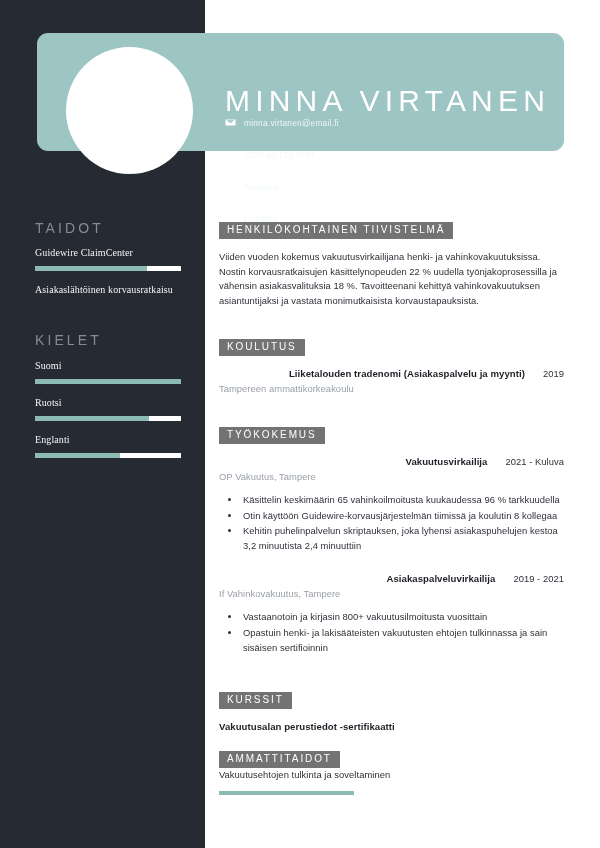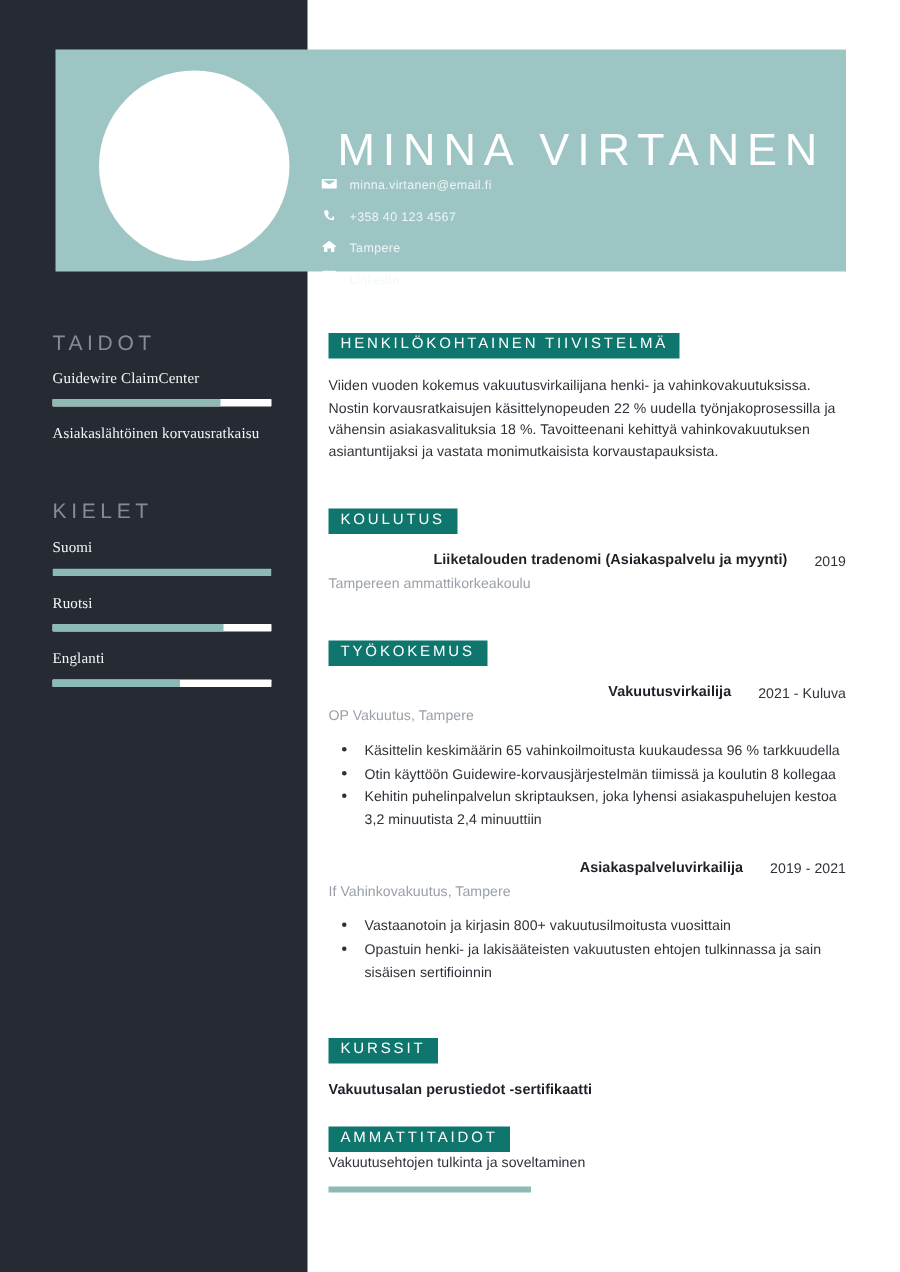--- a/index.html
+++ b/index.html
@@ -14,39 +14,40 @@
   .page{position:absolute;inset:0;background:#ffffff;}
 
   
   .sidebar{
     position:absolute;left:0;top:0;width:205px;height:848px;
     background:#262a33;
   }
 
   
   .header{
-    position:absolute;left:37px;top:33px;width:527px;height:148px;
+    position:absolute;left:37px;top:33px;width:527px;height:118px;
     background:#9dc5c3;
+    border-radius:11px;
   }
   .avatar{
     position:absolute;left:29px;top:14px;width:127px;height:127px;
     border-radius:50%;background:#ffffff;
   }
   .name{
     position:absolute;left:188px;top:53px;
     color:#ffffff;
     font-size:30px;
     letter-spacing:5.2px;
     font-weight:400;
     white-space:nowrap;
     line-height:1;
   }
   .contact{
-    position:absolute;left:177px;top:83px;
-    display:flex;flex-direction:column;gap:8px;
+    position:absolute;left:188px;top:83px;
+    display:flex;flex-direction:column;gap:19px;
   }
   .c-row{display:flex;align-items:center;gap:8px;height:13px;}
   .c-ico{
     width:11px;height:11px;flex:0 0 11px;
     display:flex;align-items:center;justify-content:center;
     color:#ffffff;
   }
   .c-ico svg{display:block;}
   .c-txt{
     color:#f2f8f8;font-size:8.3px;letter-spacing:.25px;
@@ -68,21 +69,21 @@
     margin-top:5px;height:5px;width:146px;background:#ffffff;border-radius:.5px;
     overflow:hidden;
   }
   .bar > i{display:block;height:100%;background:#8ebab6;}
 
   
   .main{position:absolute;left:219px;top:0;width:345px;}
 
   .sec-head{
     display:inline-block;
-    background:#0f766e;
+    background:#737373;
     color:#ffffff;
     font-size:10px;
     letter-spacing:1.9px;
     padding:3px 8px 4px 8px;
     line-height:1;
     white-space:nowrap;
   }
   .sec{position:absolute;left:0;width:345px;}
 
   .summary{

